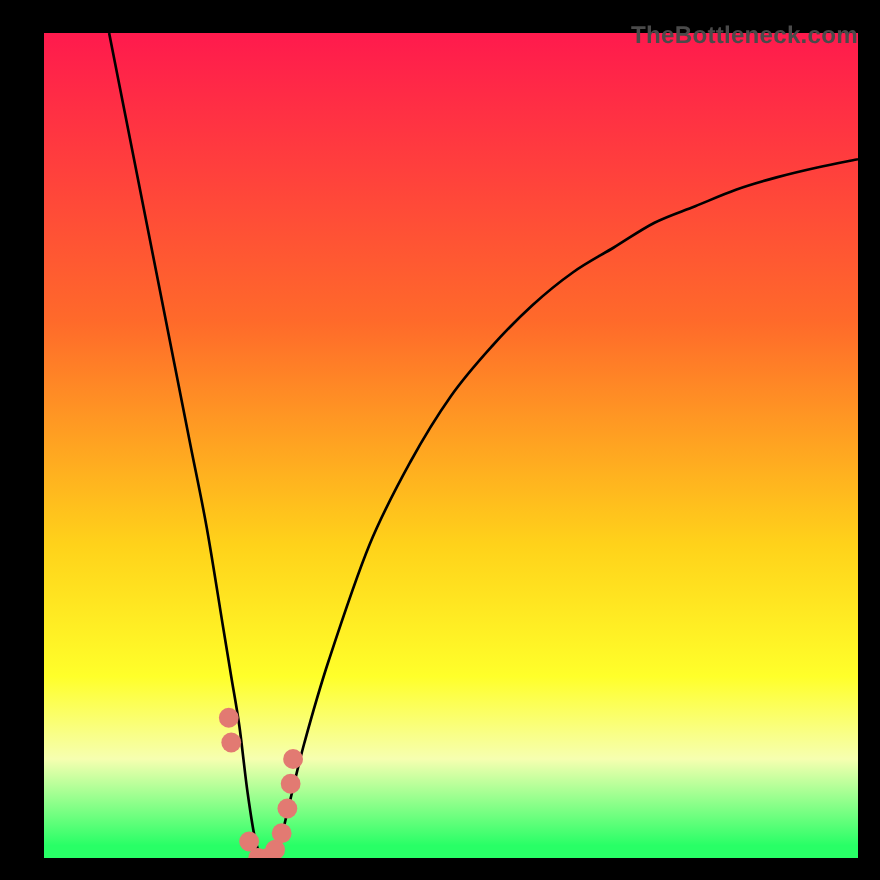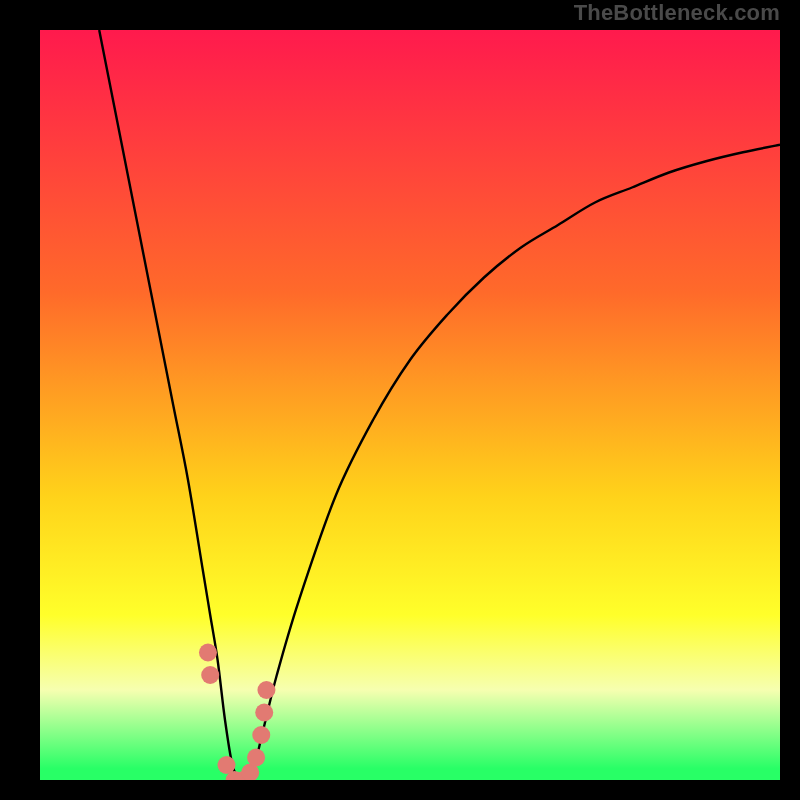--- a/index.html
+++ b/index.html
@@ -35,21 +35,21 @@
   }
   .curve-svg {
     position: absolute;
     left: 0;
     top: 0;
     width: 100%;
     height: 100%;
   }
   .watermark {
     position: absolute;
-    top: 0;
+    top: 19px;
     right: 20px;
     font-family: Arial, Helvetica, sans-serif;
     font-size: 22px;
     font-weight: 600;
     color: #4a4a4a;
     letter-spacing: 0.2px;
   }
 </style>
 </head>
 <body>

